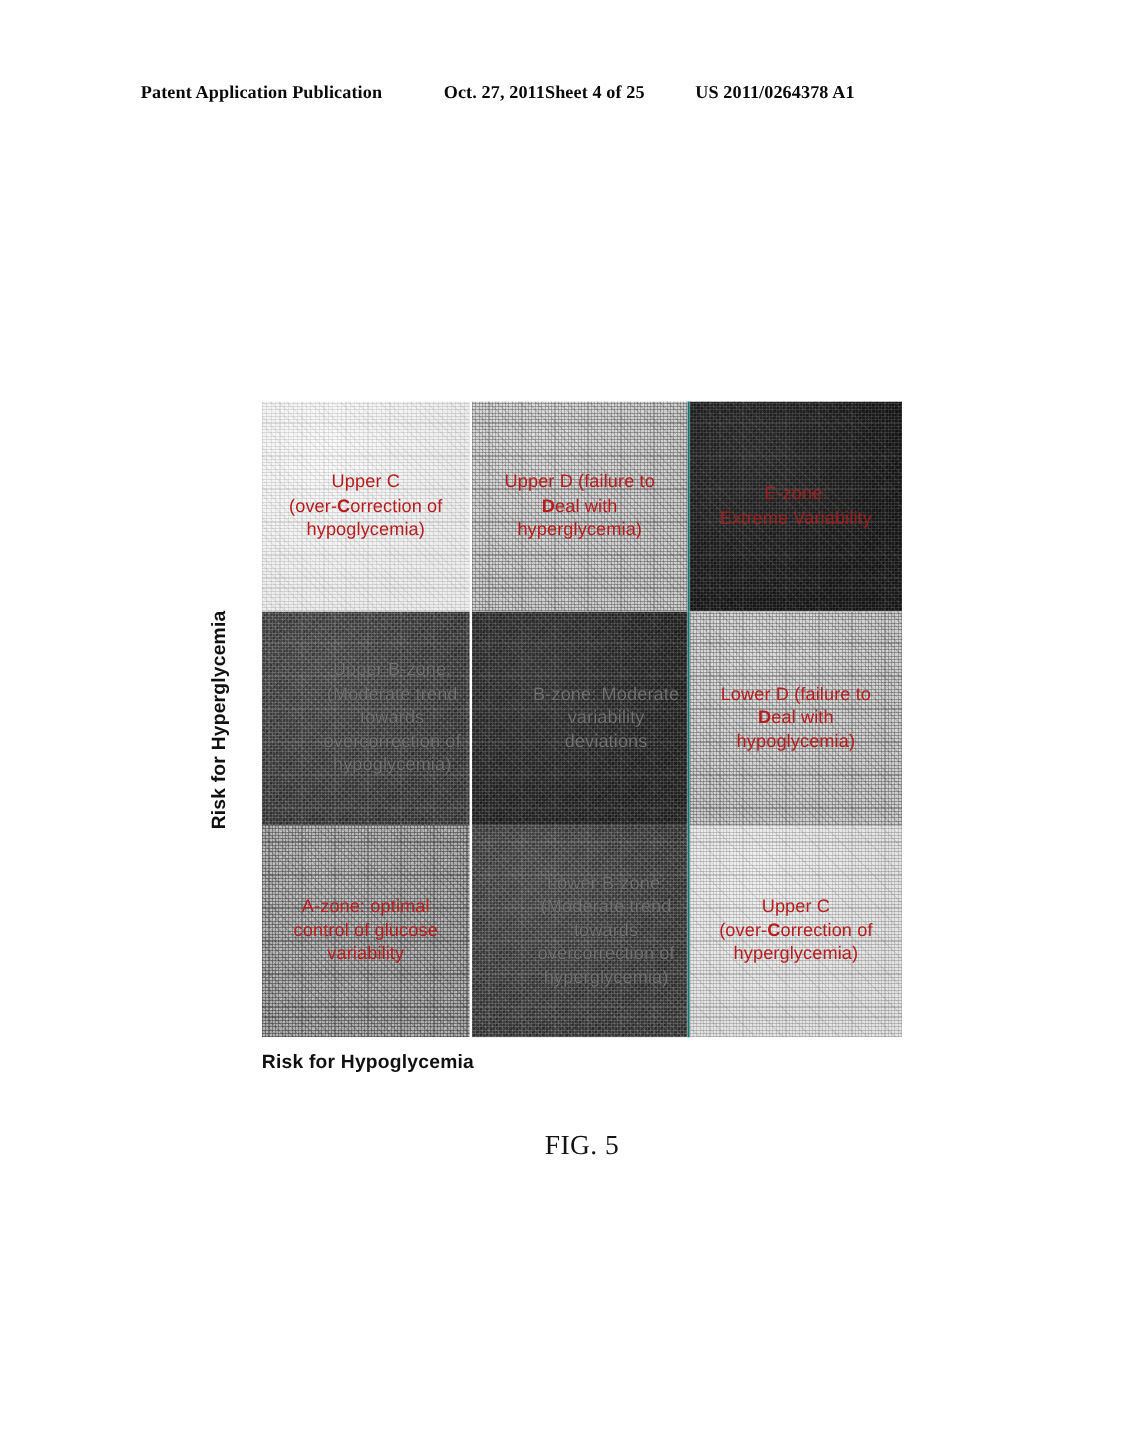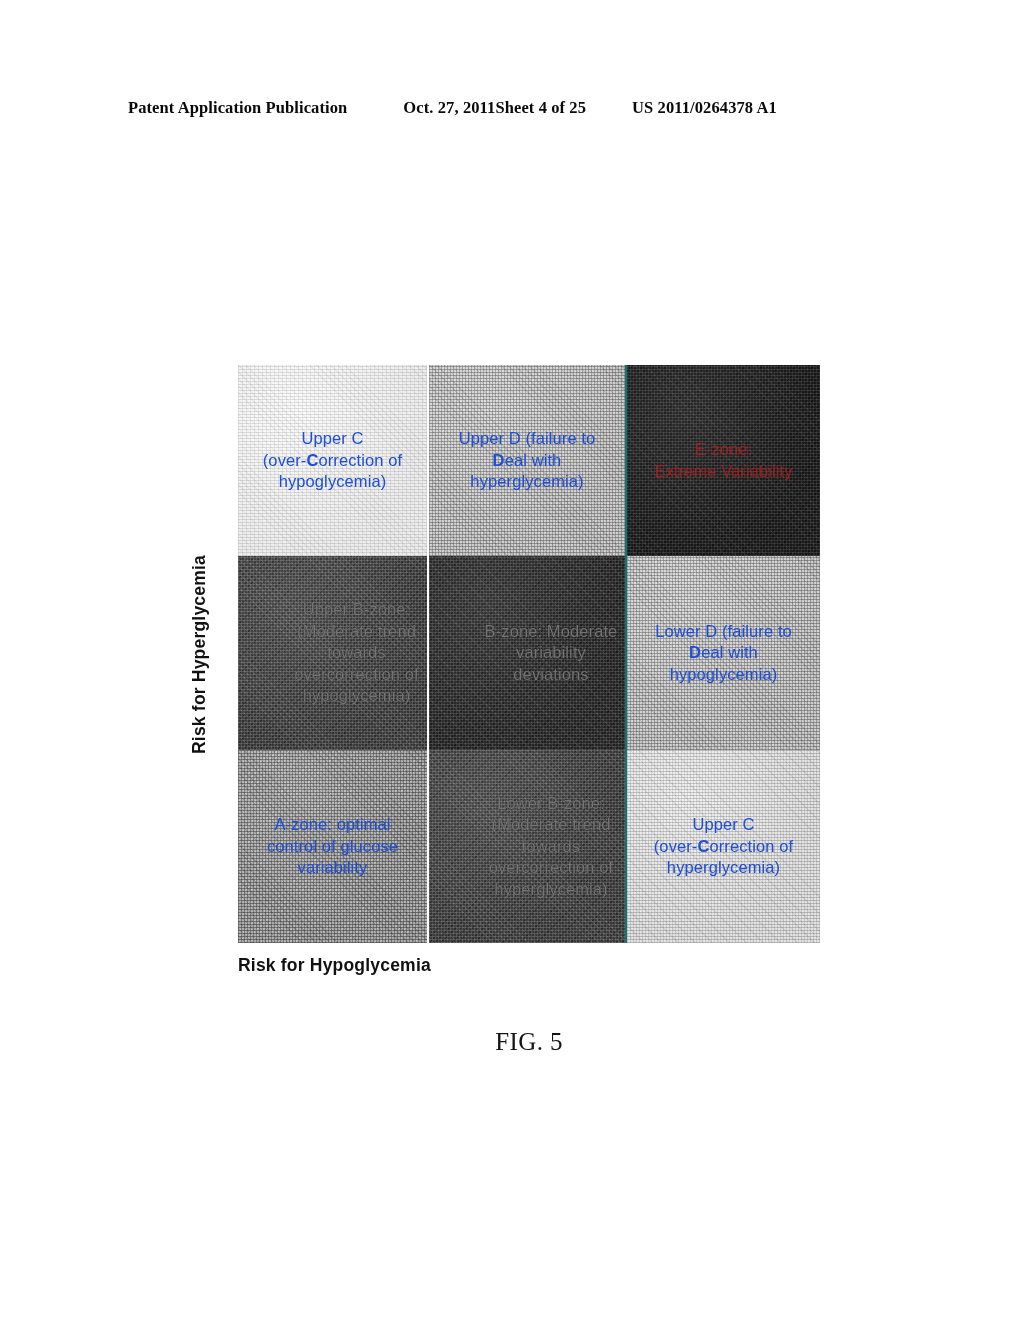--- a/index.html
+++ b/index.html
@@ -12,21 +12,21 @@
     height: 1320px;
     position: relative;
     font-family: "Liberation Sans", sans-serif;
     -webkit-font-smoothing: none;
   }
 
   
   .page-header {
     position: absolute;
     left: 128px;
-    top: 98px;
+    top: 74px;
     width: 768px;
     display: flex;
     align-items: baseline;
     font-family: "Liberation Serif", serif;
     font-weight: bold;
     font-size: 16.5px;
     color: #0a0a0a;
     letter-spacing: 0.1px;
     white-space: nowrap;
   }
@@ -134,21 +134,21 @@
     font-family: "Liberation Sans", sans-serif;
     font-size: 16.5px;
     padding: 0 6px;
     letter-spacing: 0.1px;
   }
   .cell .celltext b {
     font-weight: bold;
   }
 
   
-  .txt-dark  { color: #1d4ed8; }
+  .txt-dark  { color: #b91c1c; }
   .txt-light { color: #737373; text-shadow: 0 0 1px rgba(0,0,0,0.55); margin-left: 48px; }
   .txt-vdark { color: #b91c1c; opacity: 0.80; }
 
   
   .tex {
     background-repeat: repeat, repeat, repeat, repeat;
   }
   .tone-white {
     background-color: #fbfbfb;
     background-image:

